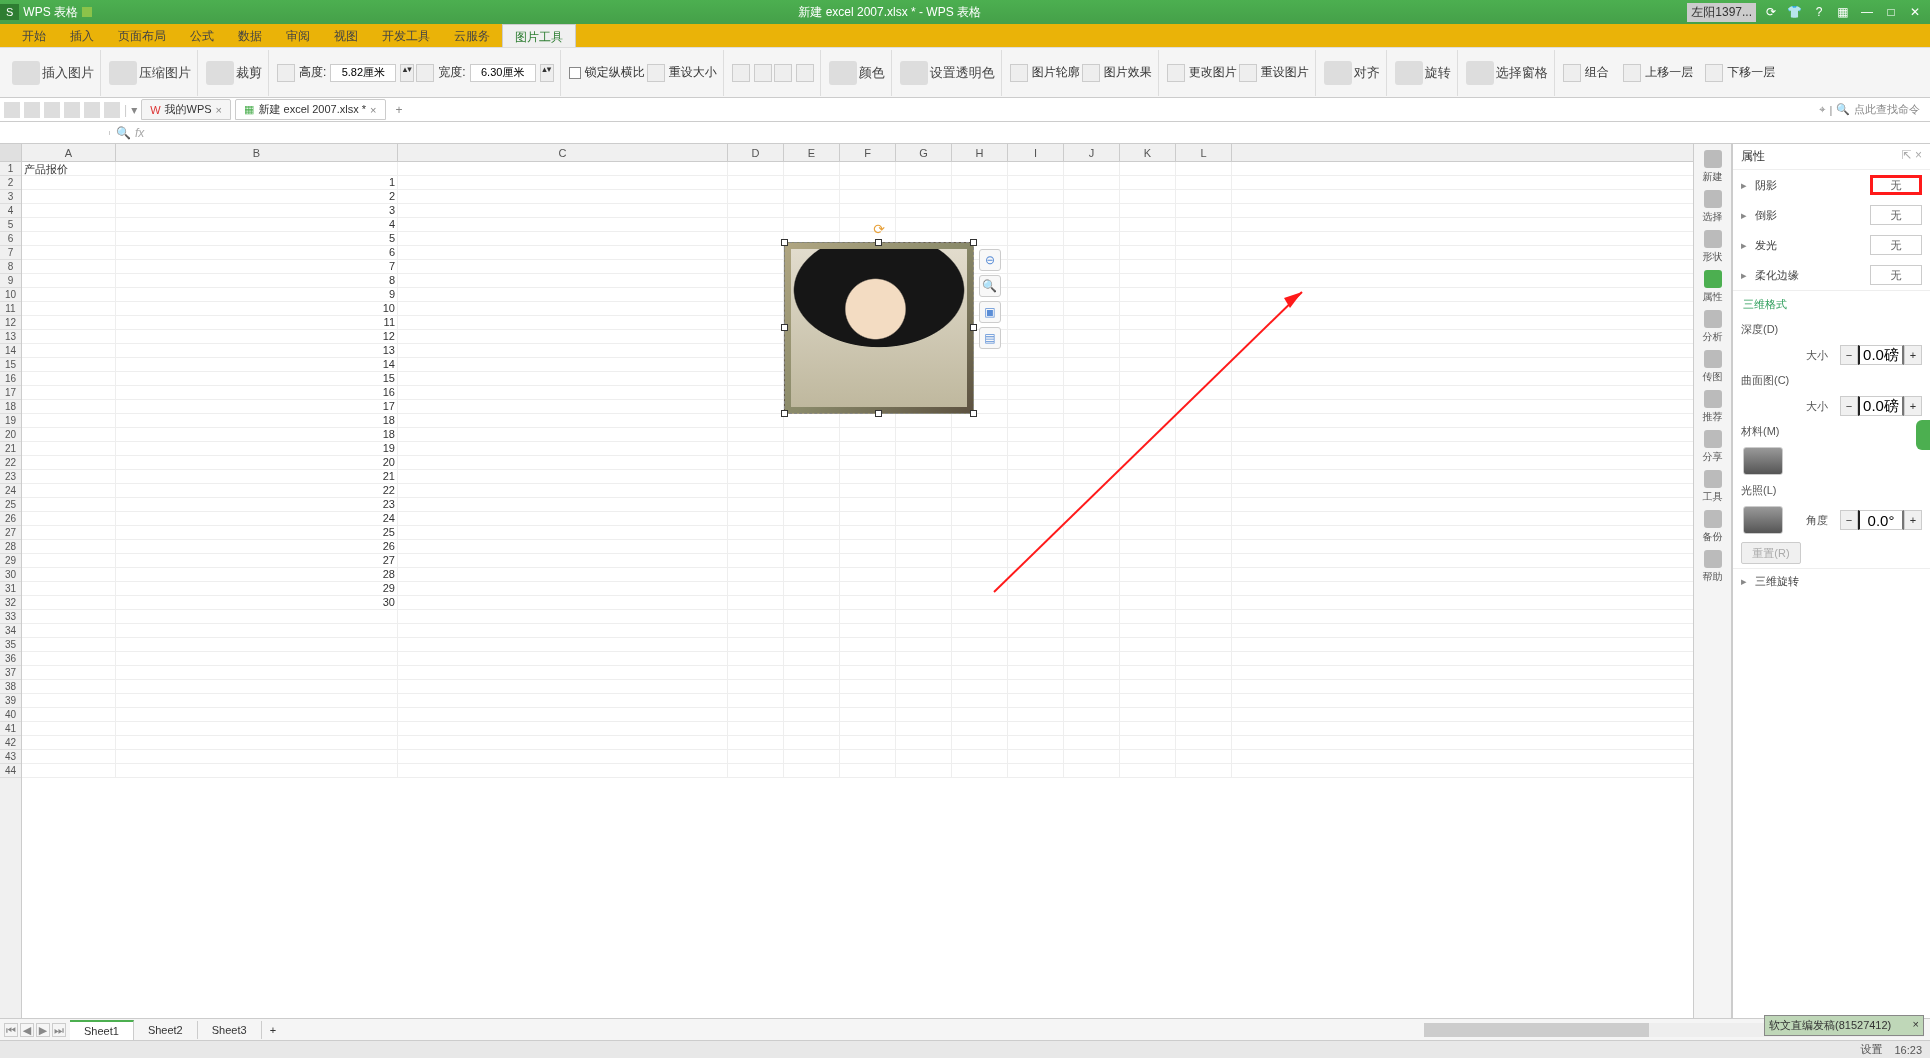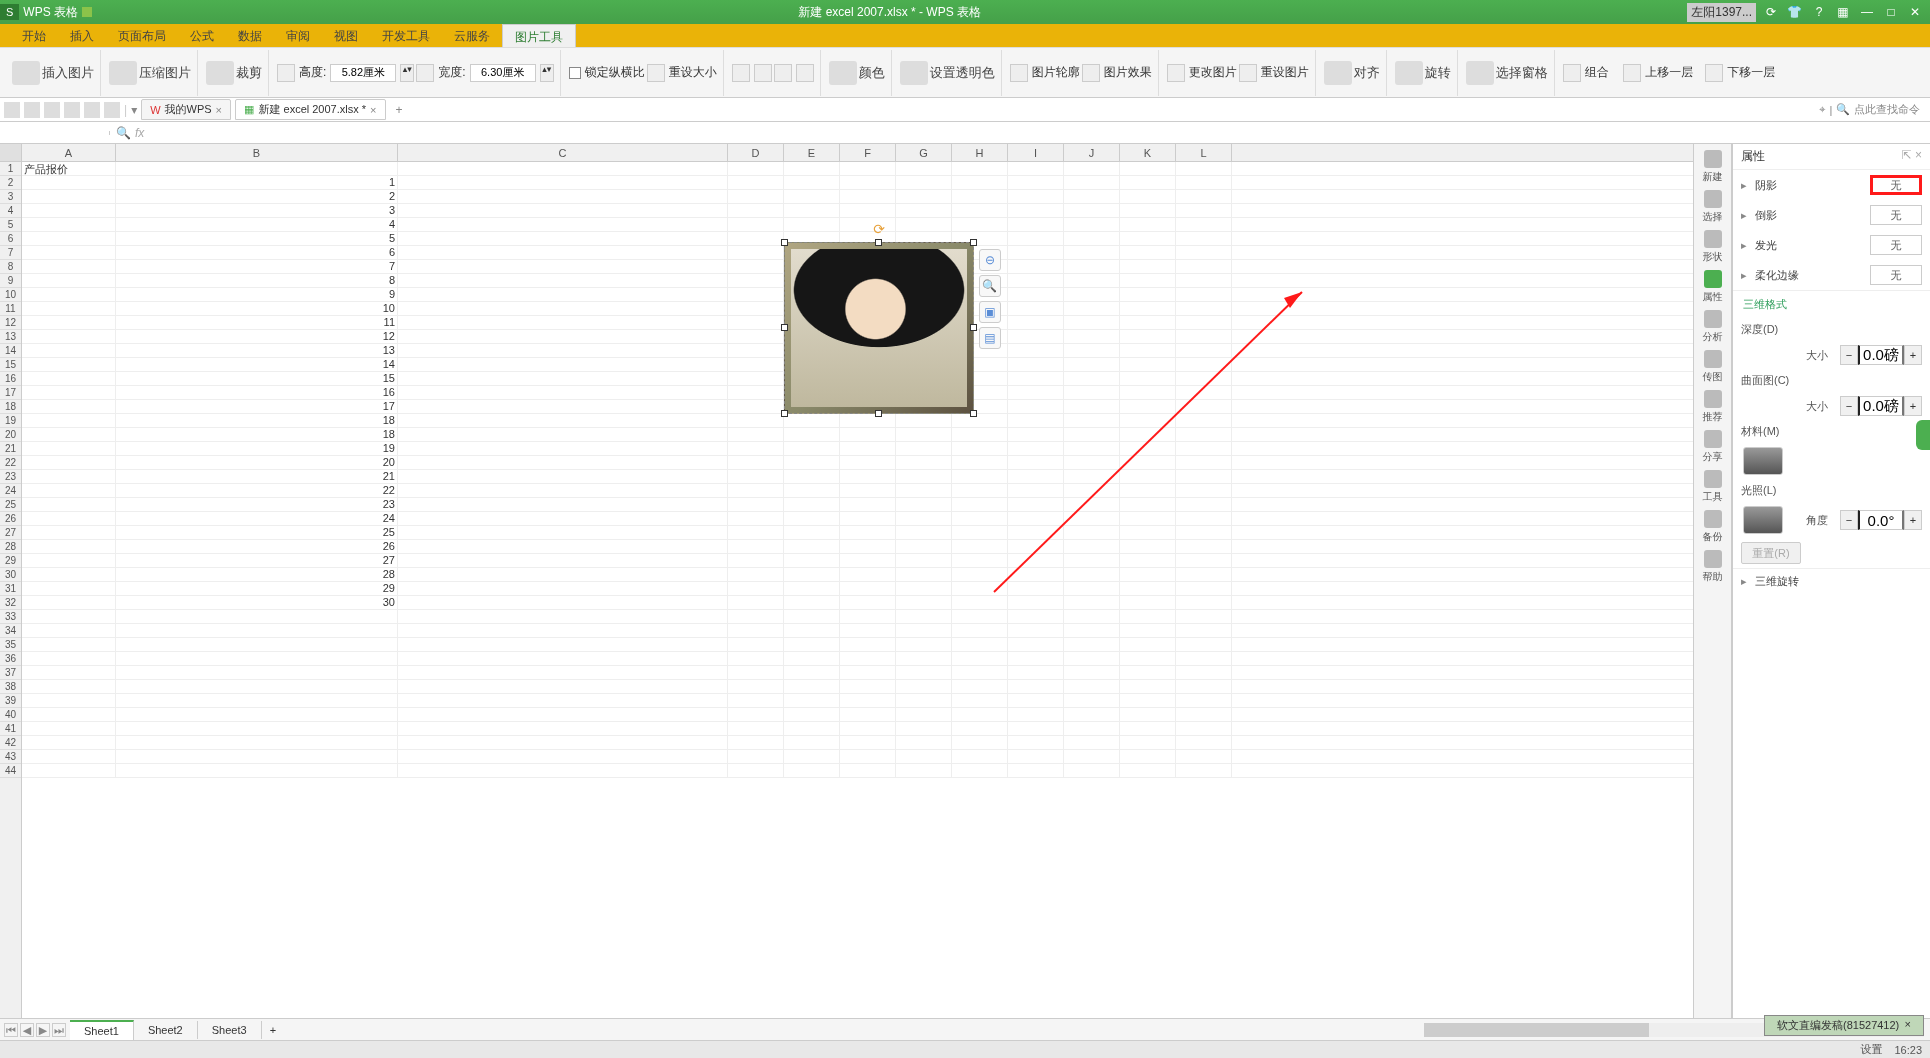--- a/index.html
+++ b/index.html
@@ -101,21 +101,21 @@
 .fldrow { display:flex; align-items:center; padding:4px 8px; gap:6px; font-size:11px; }
 .fldrow .fl { flex:1; color:#555; }
 .numinp { display:flex; align-items:center; }
 .numinp .b { width:18px; height:20px; border:1px solid #ccc; background:#f0f0f0; text-align:center; line-height:18px; cursor:pointer; }
 .numinp .v { width:46px; height:20px; border-top:1px solid #ccc; border-bottom:1px solid #ccc; text-align:center; font-size:15px; }
 .swatch { width:40px; height:28px; border:1px solid #ccc; background:linear-gradient(#999,#555); margin-left:auto; border-radius:3px; }
 .resetb { width:60px; height:22px; border:1px solid #ccc; background:#f0f0f0; font-size:11px; color:#aaa; border-radius:2px; }
 
 
 .notif { position:absolute; right:6px; bottom:22px; width:160px; border:1px solid #888; background:#f8f8f8; font-size:11px; }
-.notif .nh { background:#bfd7b8; padding:2px 12px; display:flex; justify-content:space-between; }
+.notif .nh { background:#bfd7b8; padding:2px 4px; display:flex; justify-content:space-between; }
 .notif .nb { padding:4px 6px; line-height:1.4; }
 
 
 .sheetbar { height:22px; border-top:1px solid #ccc; display:flex; align-items:center; font-size:11px; background:#f5f5f5; }
 .sheetbar .nav { display:flex; gap:2px; padding:0 4px; }
 .sheetbar .nav span { width:14px; height:14px; border:1px solid #ccc; text-align:center; line-height:12px; color:#888; cursor:pointer; }
 .sheetbar .stab { padding:3px 14px; border-right:1px solid #ccc; cursor:pointer; }
 .sheetbar .stab.active { background:#fff; border-top:2px solid #4caf50; }
 .sheetbar .hscroll { margin-left:auto; flex:1; height:14px; background:#eee; position:relative; max-width:500px; margin-right:6px; }
 .sheetbar .hscroll .thumb { position:absolute; left:0; width:45%; height:100%; background:#ccc; }

